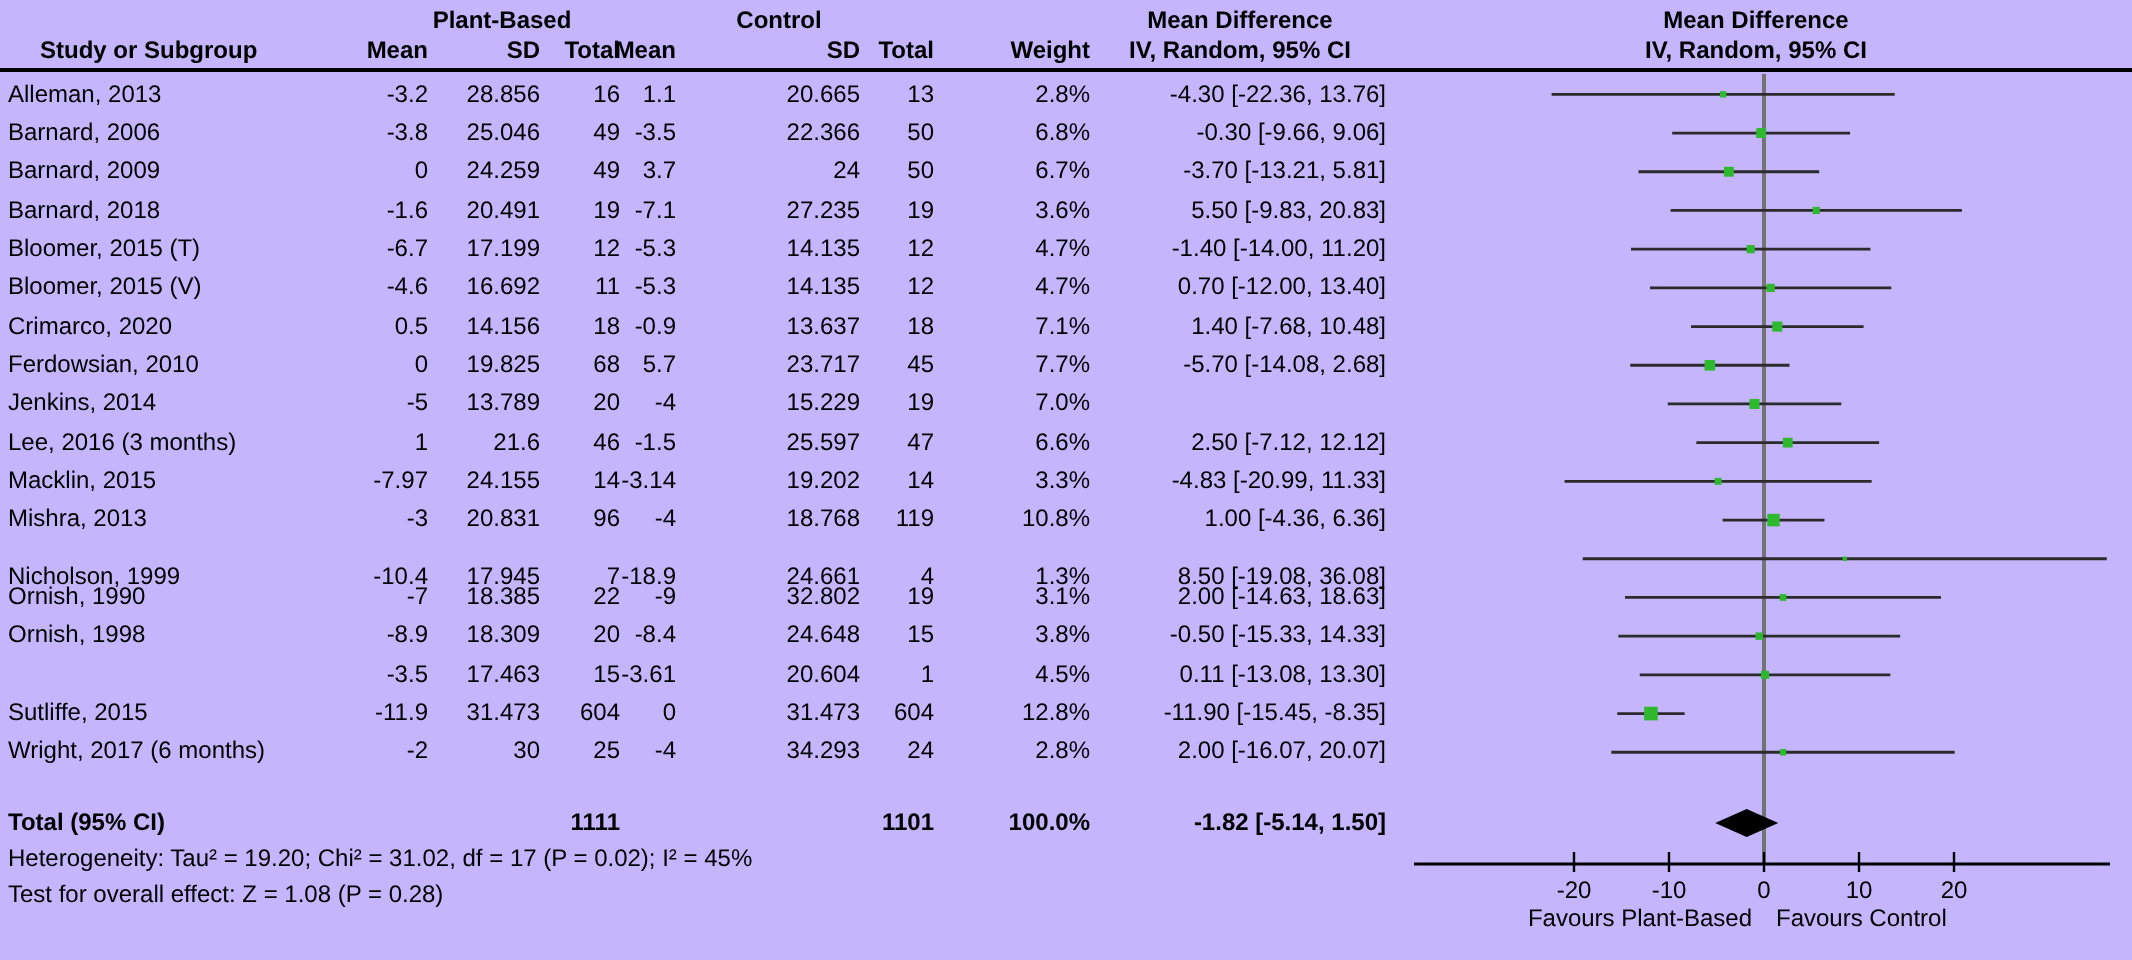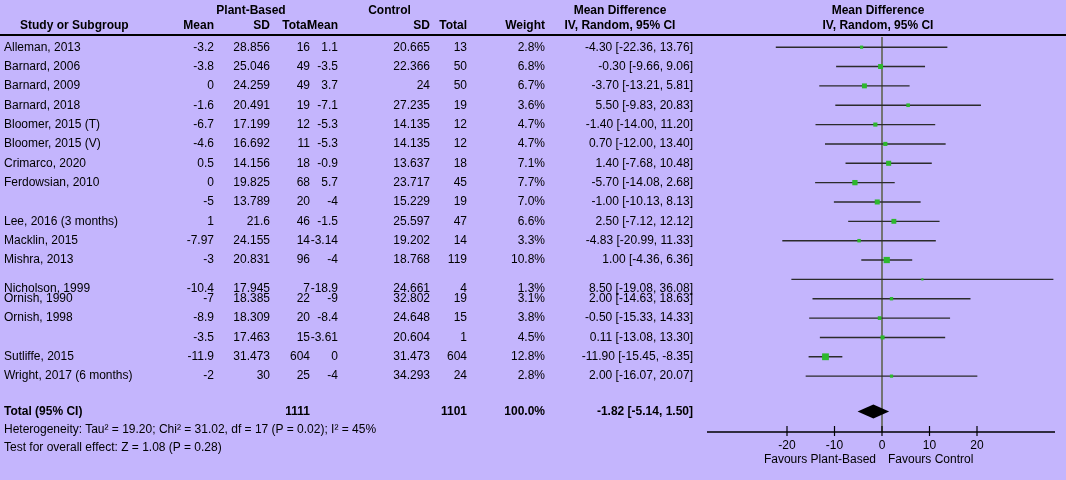--- a/index.html
+++ b/index.html
@@ -132,28 +132,28 @@
         <span class="cell c-m1">0</span>
         <span class="cell c-sd1">19.825</span>
         <span class="cell c-t1">68</span>
         <span class="cell c-m2">5.7</span>
         <span class="cell c-sd2">23.717</span>
         <span class="cell c-t2">45</span>
         <span class="cell c-w">7.7%</span>
         <span class="cell c-ci">-5.70 [-14.08, 2.68]</span>
       </div>
       <div class="row" style="top: 192.3px;">
+        <span class="cell c-study">Jenkins, 2014</span>
         <span class="cell c-m1">-5</span>
         <span class="cell c-sd1">13.789</span>
         <span class="cell c-t1">20</span>
         <span class="cell c-m2">-4</span>
         <span class="cell c-sd2">15.229</span>
         <span class="cell c-t2">19</span>
         <span class="cell c-w">7.0%</span>
-        <span class="cell c-ci">-1.00 [-10.13, 8.13]</span>
       </div>
       <div class="row" style="top: 211.65px;">
         <span class="cell c-study">Lee, 2016 (3 months)</span>
         <span class="cell c-m1">1</span>
         <span class="cell c-sd1">21.6</span>
         <span class="cell c-t1">46</span>
         <span class="cell c-m2">-1.5</span>
         <span class="cell c-sd2">25.597</span>
         <span class="cell c-t2">47</span>
         <span class="cell c-w">6.6%</span>

